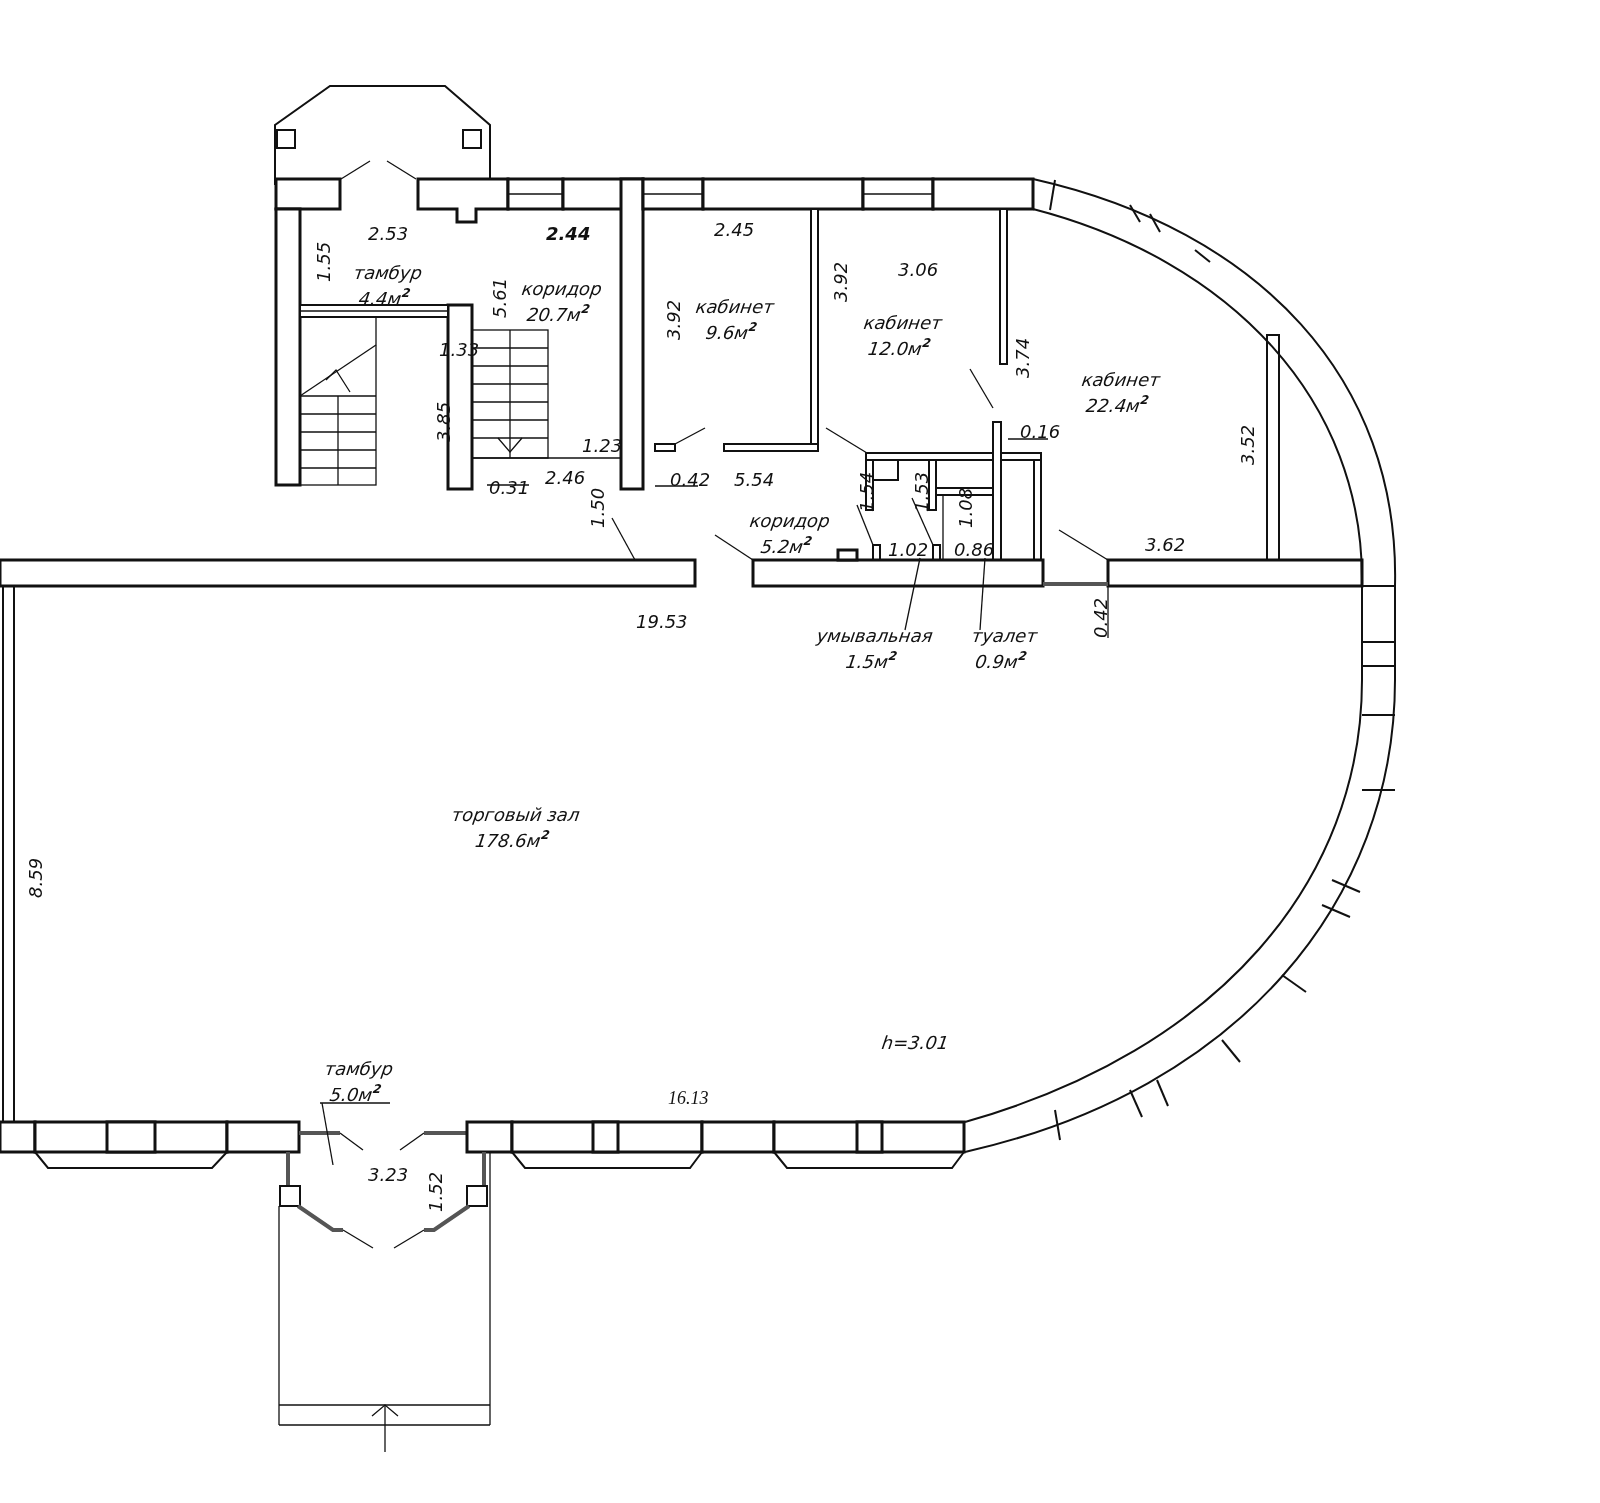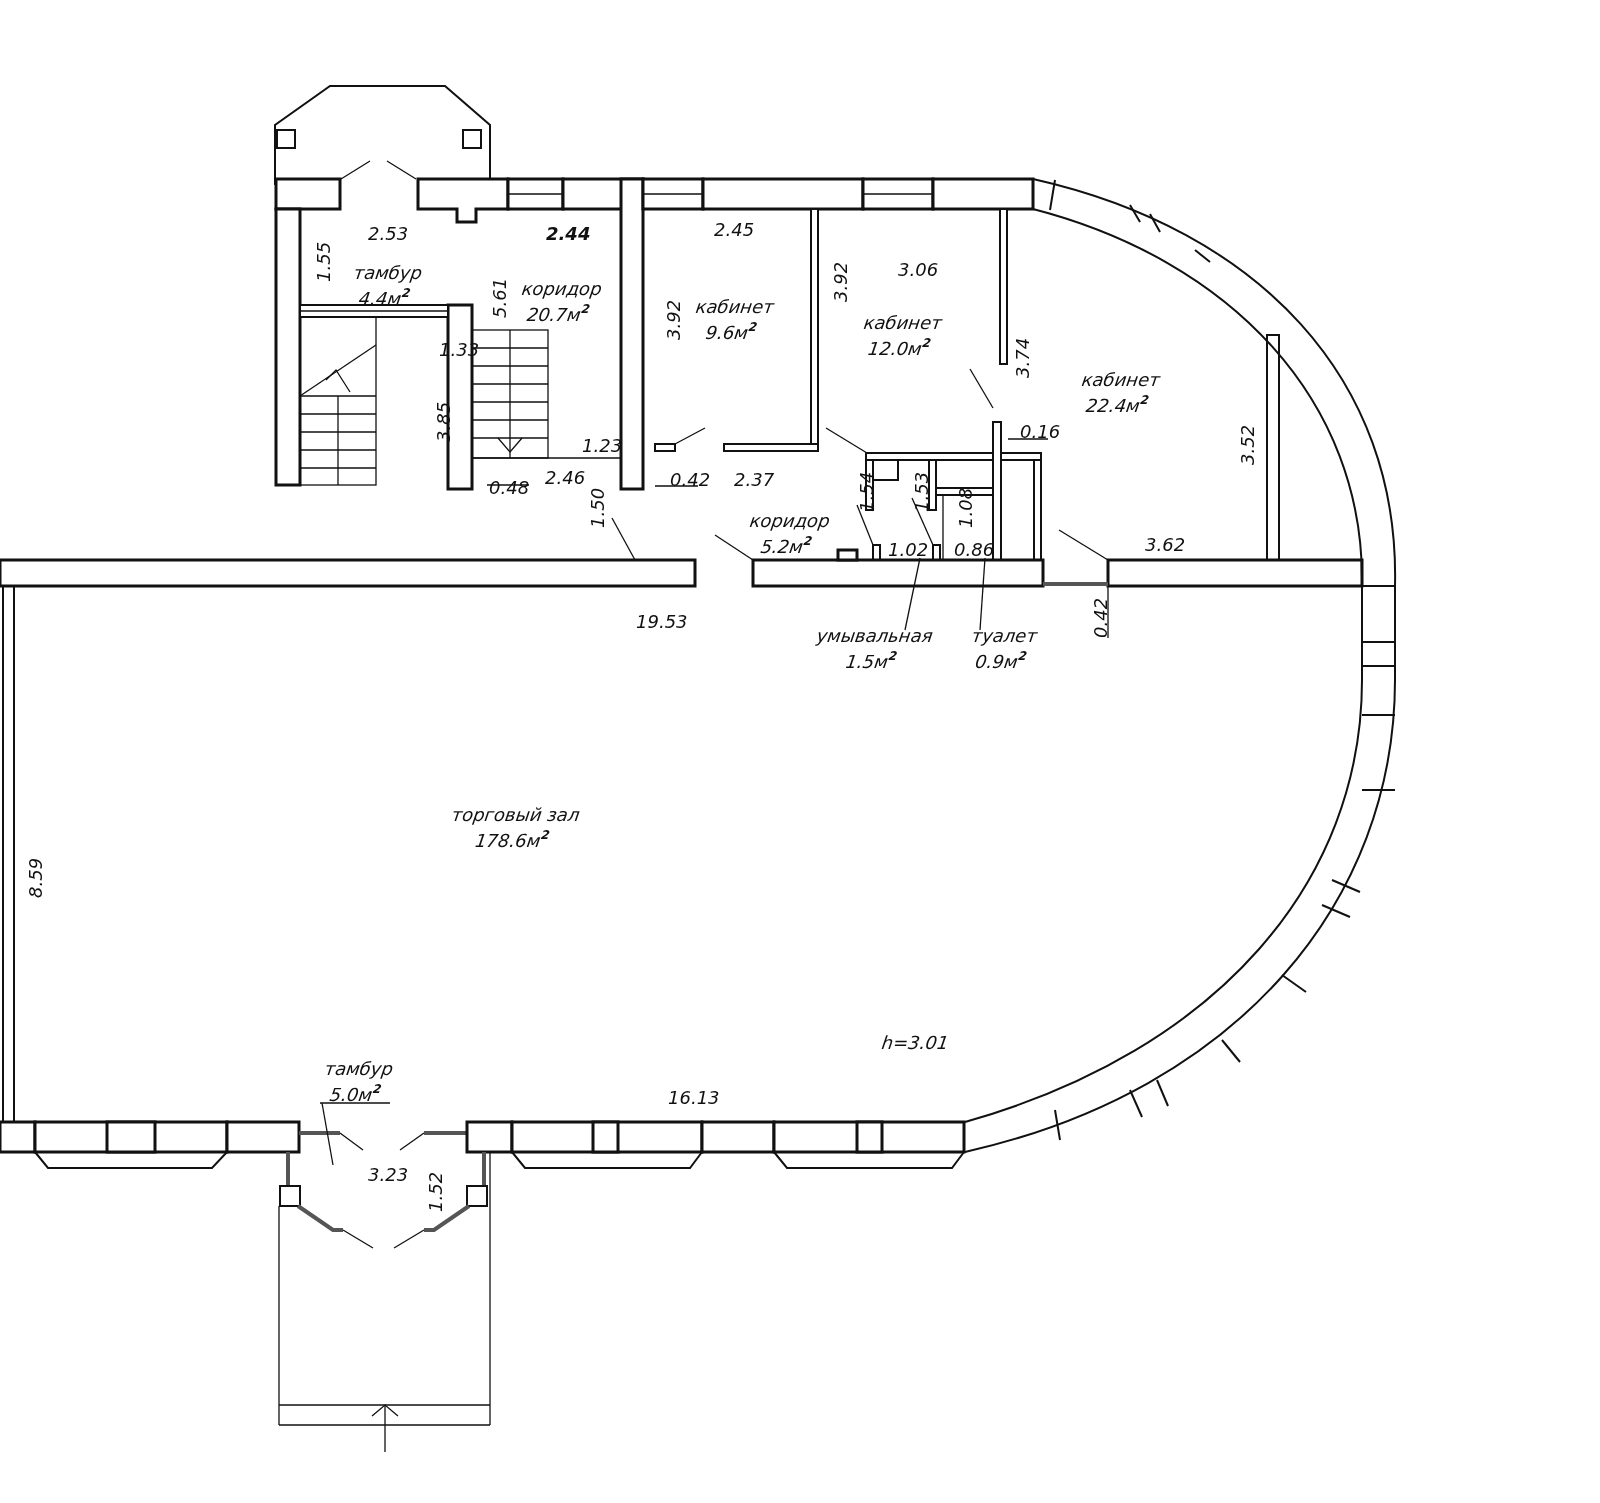--- a/index.html
+++ b/index.html
@@ -230,32 +230,32 @@
 <div class="lbl" style="left:323px;top:1058px;">
   <div>тамбур</div>
   <div><span>5.0м</span><span class="sq">2</span></div>
 </div>
 <div class="lbl" style="left:882px;top:1032px;">h=3.01</div>
 
 <div class="dim" style="left:368px;top:218px;margin-top:6px;">2.53</div>
 <div class="dim" style="left:546px;top:224px;font-weight:bold;">2.44</div>
 <div class="dim" style="left:393px;top:340px;margin-left:46px;">1.33</div>
 <div class="dim" style="left:582px;top:436px;">1.23</div>
-<div class="dim" style="left:489px;top:478px;">0.48</div>
+<div class="dim" style="left:489px;top:478px;">0.31</div>
 <div class="dim" style="left:545px;top:468px;">2.46</div>
 <div class="dim" style="left:714px;top:220px;">2.45</div>
 <div class="dim" style="left:670px;top:470px;">0.42</div>
-<div class="dim" style="left:734px;top:470px;">2.37</div>
+<div class="dim" style="left:734px;top:470px;">5.54</div>
 <div class="dim" style="left:898px;top:212px;margin-top:48px;">3.06</div>
 <div class="dim" style="left:1020px;top:422px;">0.16</div>
 <div class="dim" style="left:1145px;top:535px;">3.62</div>
 <div class="dim" style="left:888px;top:540px;">1.02</div>
 <div class="dim" style="left:954px;top:540px;">0.86</div>
 <div class="dim" style="left:636px;top:612px;">19.53</div>
-<div class="dim" style="left:668px;top:1088px;">16.13</div>
+<div class="dim" style="left:668px;top:1088px;font-family:Liberation Serif, serif;">16.13</div>
 <div class="dim" style="left:368px;top:1165px;">3.23</div>
 
 <div class="dim v" style="left:314px;top:282px;">1.55</div>
 <div class="dim v" style="left:490px;top:318px;">5.61</div>
 <div class="dim v" style="left:434px;top:442px;">3.85</div>
 <div class="dim v" style="left:588px;top:528px;">1.50</div>
 <div class="dim v" style="left:664px;top:340px;">3.92</div>
 <div class="dim v" style="left:831px;top:302px;">3.92</div>
 <div class="dim v" style="left:1013px;top:378px;">3.74</div>
 <div class="dim v" style="left:1238px;top:465px;">3.52</div>

